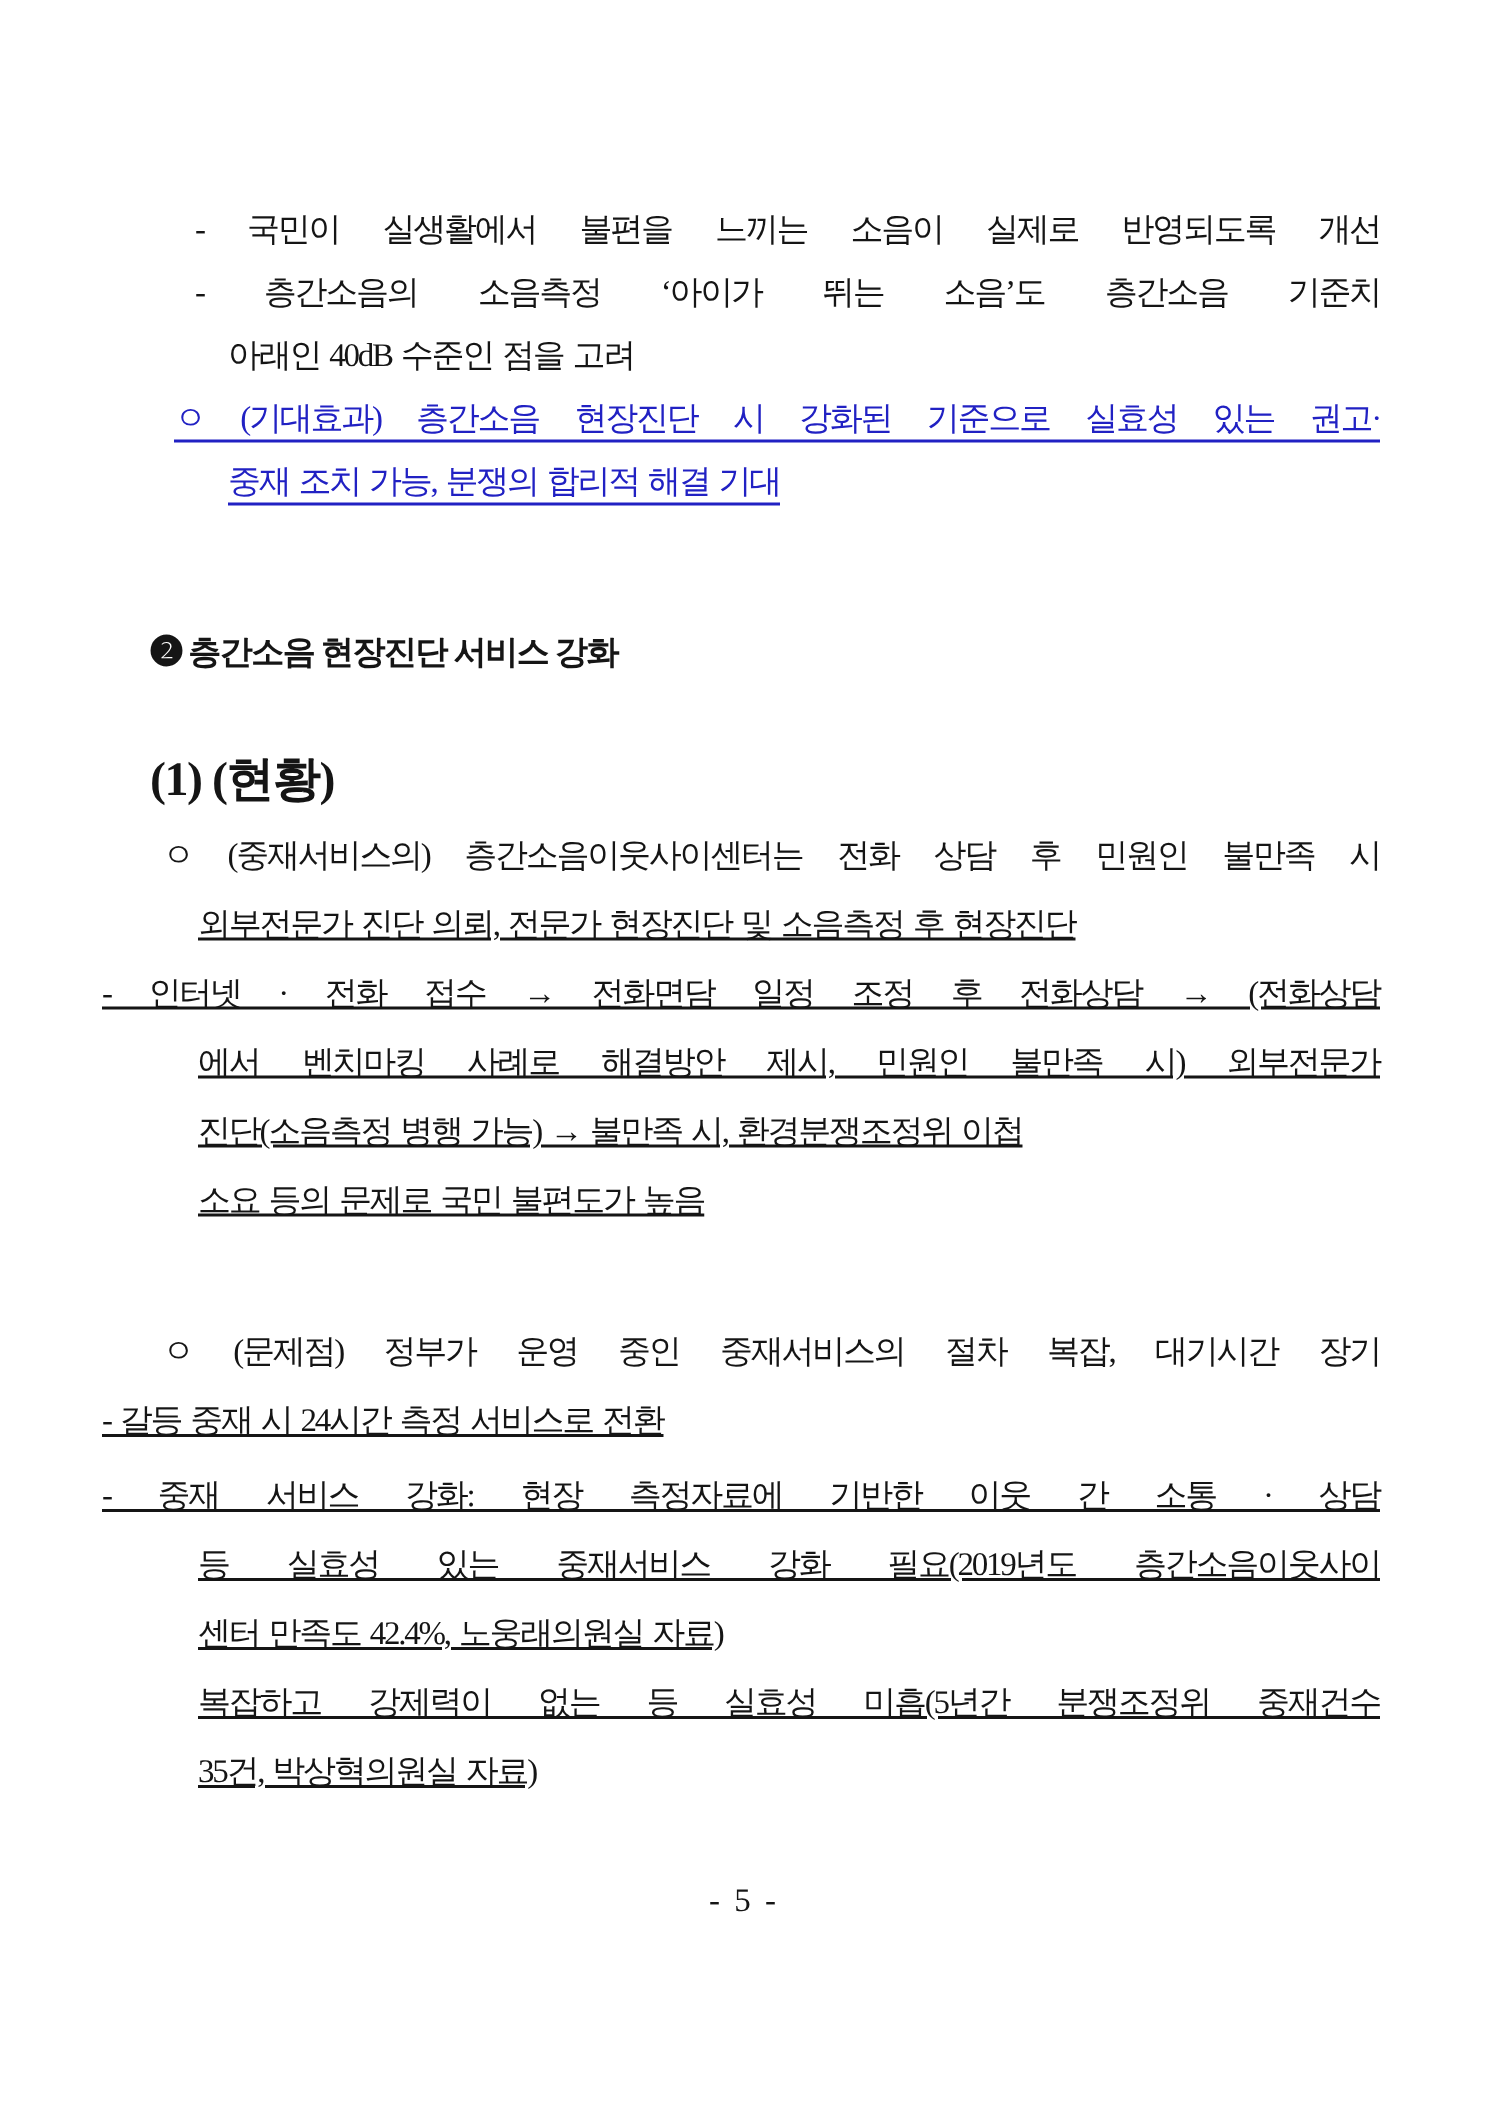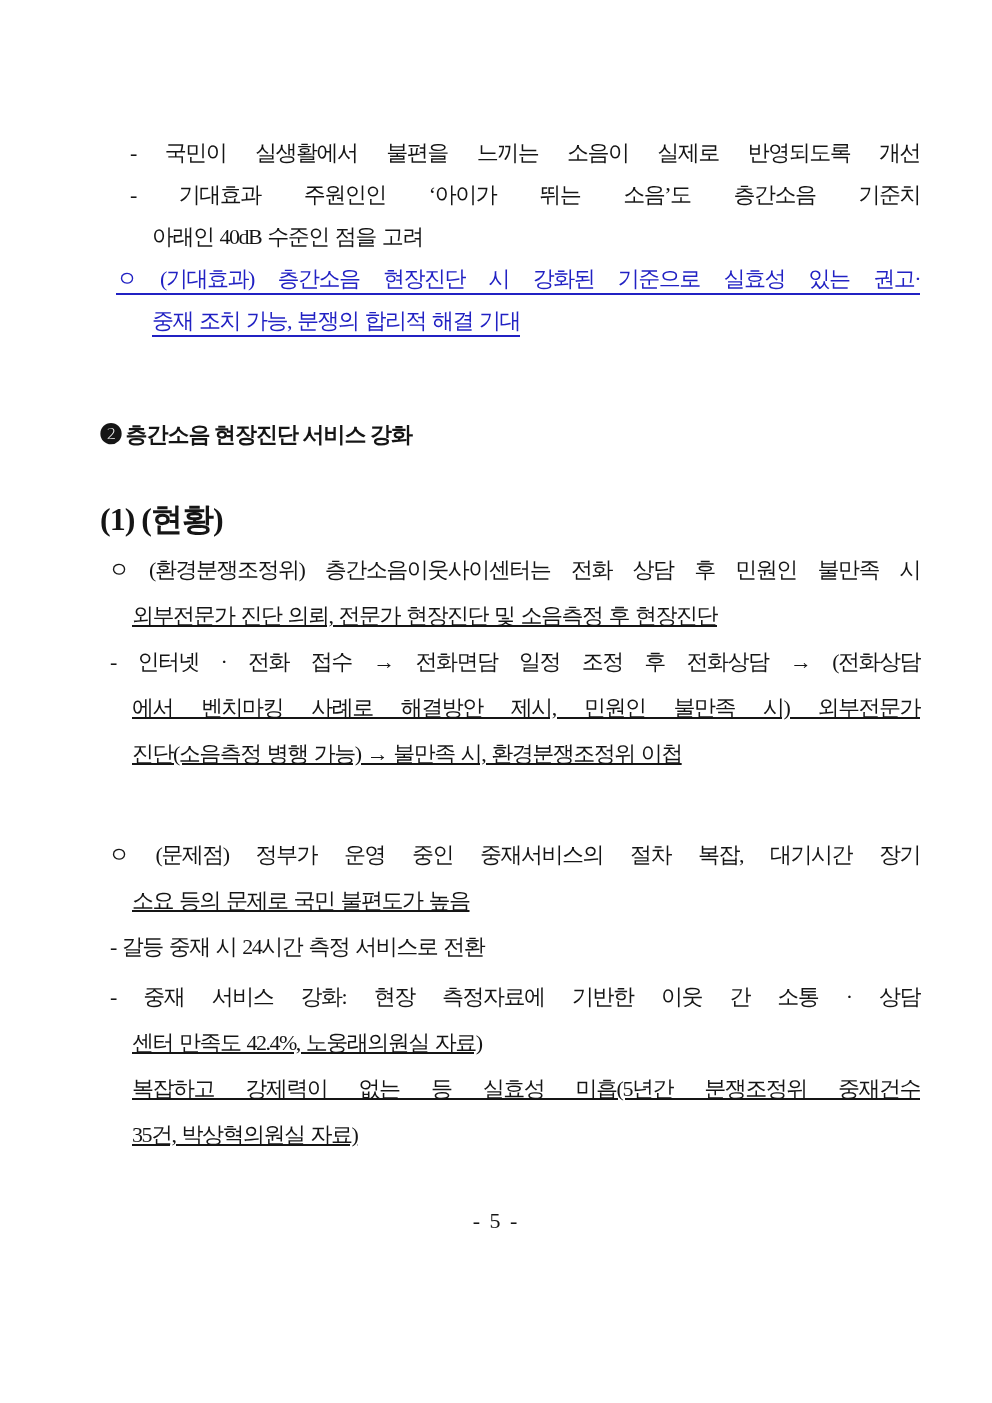--- a/index.html
+++ b/index.html
@@ -31,21 +31,21 @@
   
   .just {
     text-align: justify;
     text-align-last: justify;
   }
   
   .ind-dash1  { margin-left: 130px; }
   .ind-cont1  { margin-left: 152px; }
   .ind-oblue  { margin-left: 116px; }
   .ind-o2     { margin-left: 108px; }
-  .ind-dash2  { margin-left: 110px; }
+  .ind-dash2  { margin-left: 68px; text-decoration: underline; }
   .ind-cont2  { margin-left: 132px; text-decoration: underline; }
 
   .blue {
     color: var(--accent-blue, #2121c3);
     font-weight: normal;
     text-decoration: underline;
     text-decoration-thickness: 2px;
     text-underline-offset: 7px;
   }
   .heading {
@@ -82,43 +82,44 @@
     letter-spacing: 2px;
     color: #151515;
   }
 </style>
 </head>
 <body>
 
 <div class="page">
 
   <div class="ln s1 just ind-dash1">- 국민이 실생활에서 불편을 느끼는 소음이 실제로 반영되도록 개선</div>
-  <div class="ln s1 just ind-dash1">- 기대효과 주원인인 ‘아이가 뛰는 소음’도 층간소음 기준치</div>
+  <div class="ln s1 just ind-dash1">- 층간소음의 소음측정 ‘아이가 뛰는 소음’도 층간소음 기준치</div>
   <div class="ln s1 ind-cont1">아래인 40dB 수준인 점을 고려</div>
 
   <div class="ln s1 just ind-oblue blue">ㅇ (기대효과) 층간소음 현장진단 시 강화된 기준으로 실효성 있는 권고·</div>
   <div class="ln s1 ind-cont1 blue">중재 조치 가능, 분쟁의 합리적 해결 기대</div>
 
   <div class="heading">❷ 층간소음 현장진단 서비스 강화</div>
 
   <div class="subheading">(1) (현황)</div>
 
-  <div class="ln s2 just ind-o2 gap-small7">ㅇ (환경분쟁조정위) 층간소음이웃사이센터는 전화 상담 후 민원인 불만족 시</div>
+  <div class="ln s2 just ind-o2 gap-small7">ㅇ (중재서비스의) 층간소음이웃사이센터는 전화 상담 후 민원인 불만족 시</div>
   <div class="ln s2 ind-cont2">외부전문가 진단 의뢰, 전문가 현장진단 및 소음측정 후 현장진단</div>
 
   <div class="ln s2 just ind-dash2">- 인터넷 · 전화 접수 → 전화면담 일정 조정 후 전화상담 → (전화상담</div>
   <div class="ln s2 just ind-cont2">에서 벤치마킹 사례로 해결방안 제시, 민원인 불만족 시) 외부전문가</div>
   <div class="ln s2 ind-cont2">진단(소음측정 병행 가능) → 불만족 시, 환경분쟁조정위 이첩</div>
 
+  <div class="ln s2 ind-cont2">소요 등의 문제로 국민 불편도가 높음</div>
   <div class="ln s2 just ind-o2 gap-problem">ㅇ (문제점) 정부가 운영 중인 중재서비스의 절차 복잡, 대기시간 장기</div>
-  <div class="ln s2 ind-cont2">소요 등의 문제로 국민 불편도가 높음</div>
 
   <div class="ln s2 ind-dash2">- 갈등 중재 시 24시간 측정 서비스로 전환</div>
 
   <div class="ln s2 just ind-dash2 gap-small4">- 중재 서비스 강화: 현장 측정자료에 기반한 이웃 간 소통 · 상담</div>
+  <div class="ln s2 just ind-cont2">등 실효성 있는 중재서비스 강화 필요(2019년도 층간소음이웃사이</div>
   <div class="ln s2 ind-cont2">센터 만족도 42.4%, 노웅래의원실 자료)</div>
 
   <div class="ln s2 just ind-cont2">복잡하고 강제력이 없는 등 실효성 미흡(5년간 분쟁조정위 중재건수</div>
   <div class="ln s2 ind-cont2">35건, 박상혁의원실 자료)</div>
 
   <div class="pageno">- 5 -</div>
 
 </div>
 
 </body></html>

